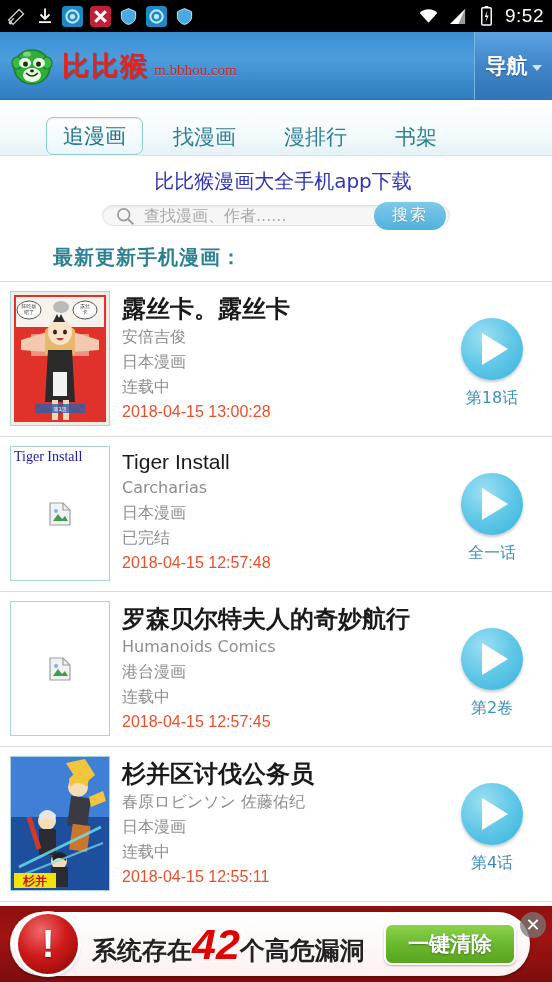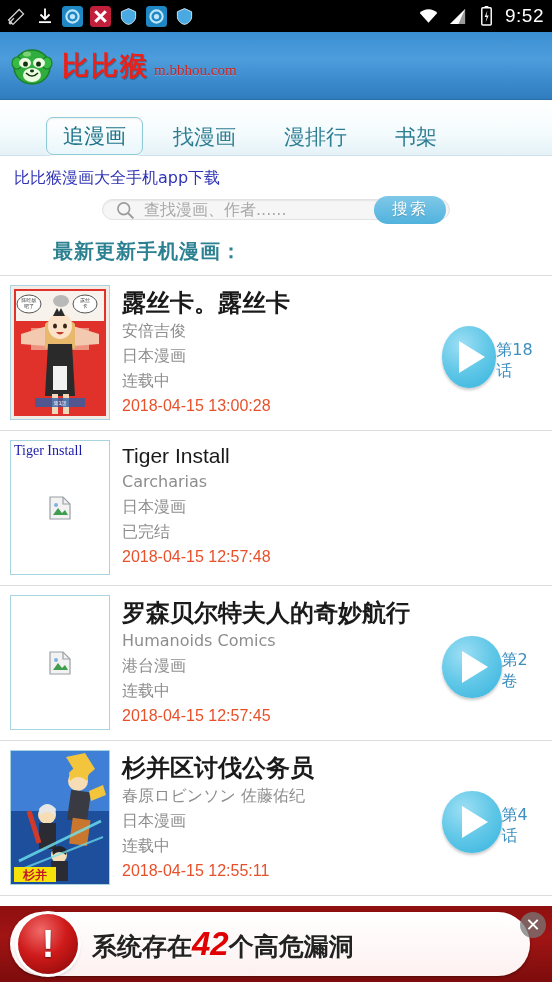--- a/index.html
+++ b/index.html
@@ -63,22 +63,23 @@
   }
   .tab.active {
     color: #1d7389; border: 1px solid #8fcbd9; border-radius: 7px;
     background: linear-gradient(180deg,#ffffff 0%,#eaf7fb 100%);
     box-shadow: 0 1px 2px rgba(0,0,0,.08) inset, 0 1px 1px rgba(255,255,255,.9);
     padding: 0 16px; margin-right: 6px;
   }
 
   
   .applink {
-    padding: 12px 0 6px 14px; font-size: 16px; color: #2f33b5;
+    padding: 12px 0 6px 14px; font-size: 20px; color: #2f33b5;
     font-family: "DejaVu Sans", sans-serif;
+    text-align: center;
   }
 
   
   .searchrow { display:flex; justify-content:center; padding: 4px 0 12px; }
   .searchbox {
     width: 348px; height: 21px; border-radius: 18px;
     background: #f6f6f6; border: 1px solid #e2e2e2;
     box-shadow: 0 1px 2px rgba(0,0,0,.07) inset;
     display: flex; align-items: center; padding: 0 3px 0 12px;
   }
@@ -120,21 +121,21 @@
   .broken {
     position: absolute; left: 50%; top: 50%; transform: translate(-50%,-50%);
     width: 22px; height: 24px;
   }
   .meta { flex: 1; padding-left: 12px; padding-top: 2px; min-width: 0; }
   .m-title { font-size: 24px; font-weight: bold; color: #1a1a1a; line-height: 1.35; }
   .m-title.latin { font-family: "Liberation Sans", sans-serif; font-weight: normal; font-size: 21px; }
   .m-sub { font-size: 16px; color: #8d8d8d; line-height: 1.55; }
   .m-date { font-size: 16px; color: #e8502a; line-height: 1.55; font-family: "Liberation Sans", sans-serif; }
   .playcol {
-    width: 100px; flex: none; display: flex; flex-direction: row;
+    width: 100px; flex: none; display: flex; flex-direction: column;
     align-items: center; justify-content: center; padding-top: 8px;
   }
   .playbtn {
     width: 62px; height: 62px; border-radius: 50%;
     background: radial-gradient(circle at 36% 30%, #9ddff4 0%, #63c8e8 48%, #34b3dd 100%);
     box-shadow: 0 2px 3px rgba(0,0,0,.22);
     display: flex; align-items: center; justify-content: center;
   }
   .playtri {
     width: 0; height: 0; margin-left: 6px;
@@ -162,21 +163,21 @@
     display: flex; align-items: center; justify-content: center;
   }
   .warn-bang {
     color: #fff; font-size: 38px; font-weight: bold; line-height: 1;
     font-family: "Liberation Sans", sans-serif; text-shadow: 0 1px 2px rgba(0,0,0,.5);
   }
   .ad-text {
     flex: 1; padding-left: 14px; font-size: 25px; font-weight: bold;
     color: #222; letter-spacing: 0px; white-space: nowrap;
   }
-  .ad-num { color: #e00000; font-size: 33px; font-family: "Liberation Sans", sans-serif; font-style: italic; text-align: right; }
+  .ad-num { color: #e00000; font-size: 43px; font-family: "Liberation Sans", sans-serif; font-style: italic; text-align: right; }
   .ad-btn {
     width: 132px; height: 42px; margin-right: 14px; flex: none;
     border-radius: 8px; border: 2px solid #fff;
     background: linear-gradient(180deg,#8ed24e 0%,#6bb92f 50%,#57a41f 100%);
     color: #fff; font-size: 21px; font-weight: bold;
     display: flex; align-items: center; justify-content: center;
     text-shadow: 0 1px 2px rgba(0,0,0,.35);
     box-shadow: 0 1px 2px rgba(0,0,0,.3);
   }
   .ad-close {
@@ -275,20 +276,24 @@
           <ellipse cx="22" cy="30" rx="9" ry="7" fill="#eafbe0"></ellipse>
           <path d="M16 28 Q22 34 28 28" stroke="#14340f" stroke-width="1.6" fill="none"></path>
           <ellipse cx="22" cy="26" rx="2" ry="1.4" fill="#14340f"></ellipse>
           <ellipse cx="17" cy="9" rx="4" ry="2.6" fill="#bdf0a6" opacity=".55"></ellipse>
         </svg>
       </span>
       <span class="brand-text">
         <span class="brand-cn">比比猴</span>
         <span class="brand-url">m.bbhou.com</span>
       </span>
+    </div>
+    <div class="navbtn">
+      <span>导航</span>
+      <span class="caret-d"></span>
     </div>
   </div>
 
   <div class="tabs">
     <div class="tab active">追漫画</div>
     <div class="tab">找漫画</div>
     <div class="tab">漫排行</div>
     <div class="tab">书架</div>
   </div>
 
@@ -369,20 +374,26 @@
             </svg>
         </span>
       </div>
       <div class="meta">
         <div class="m-title latin">Tiger Install</div>
         <div class="m-sub">Carcharias</div>
         <div class="m-sub">日本漫画</div>
         <div class="m-sub">已完结</div>
         <div class="m-date">2018-04-15 12:57:48</div>
       </div>
+      <div class="playcol">
+        <div class="playbtn">
+            <span class="playtri"></span>
+          </div>
+        <div class="chaplbl">全一话</div>
+      </div>
     </div>
 
     <div class="item">
       <div class="thumb">
         <span class="broken">
           <svg width="22" height="24" viewBox="0 0 22 24">
               <path d="M1 1 H14 L21 8 V23 H1 Z" fill="#f2f2f2" stroke="#9aa0a6" stroke-width="1.2"></path>
               <path d="M14 1 V8 H21" fill="none" stroke="#9aa0a6" stroke-width="1.2"></path>
               <path d="M4 19 L9 12 L13 17 L16 14 L19 19 Z" fill="#3f9e4d"></path>
               <circle cx="7" cy="9" r="2" fill="#7fb2e0"></circle>
@@ -445,17 +456,18 @@
     </div>
 
   </div>
 
   <div class="ad">
     <div class="ad-inner">
       <div class="warn">
         <span class="warn-bang">!</span>
       </div>
       <div class="ad-text"><span>系统存在</span><span class="ad-num">42</span><span>个高危漏洞</span></div>
+      <div class="ad-btn">一键清除</div>
     </div>
     <div class="ad-close">✕</div>
   </div>
 
 </div>
 
 </body></html>

